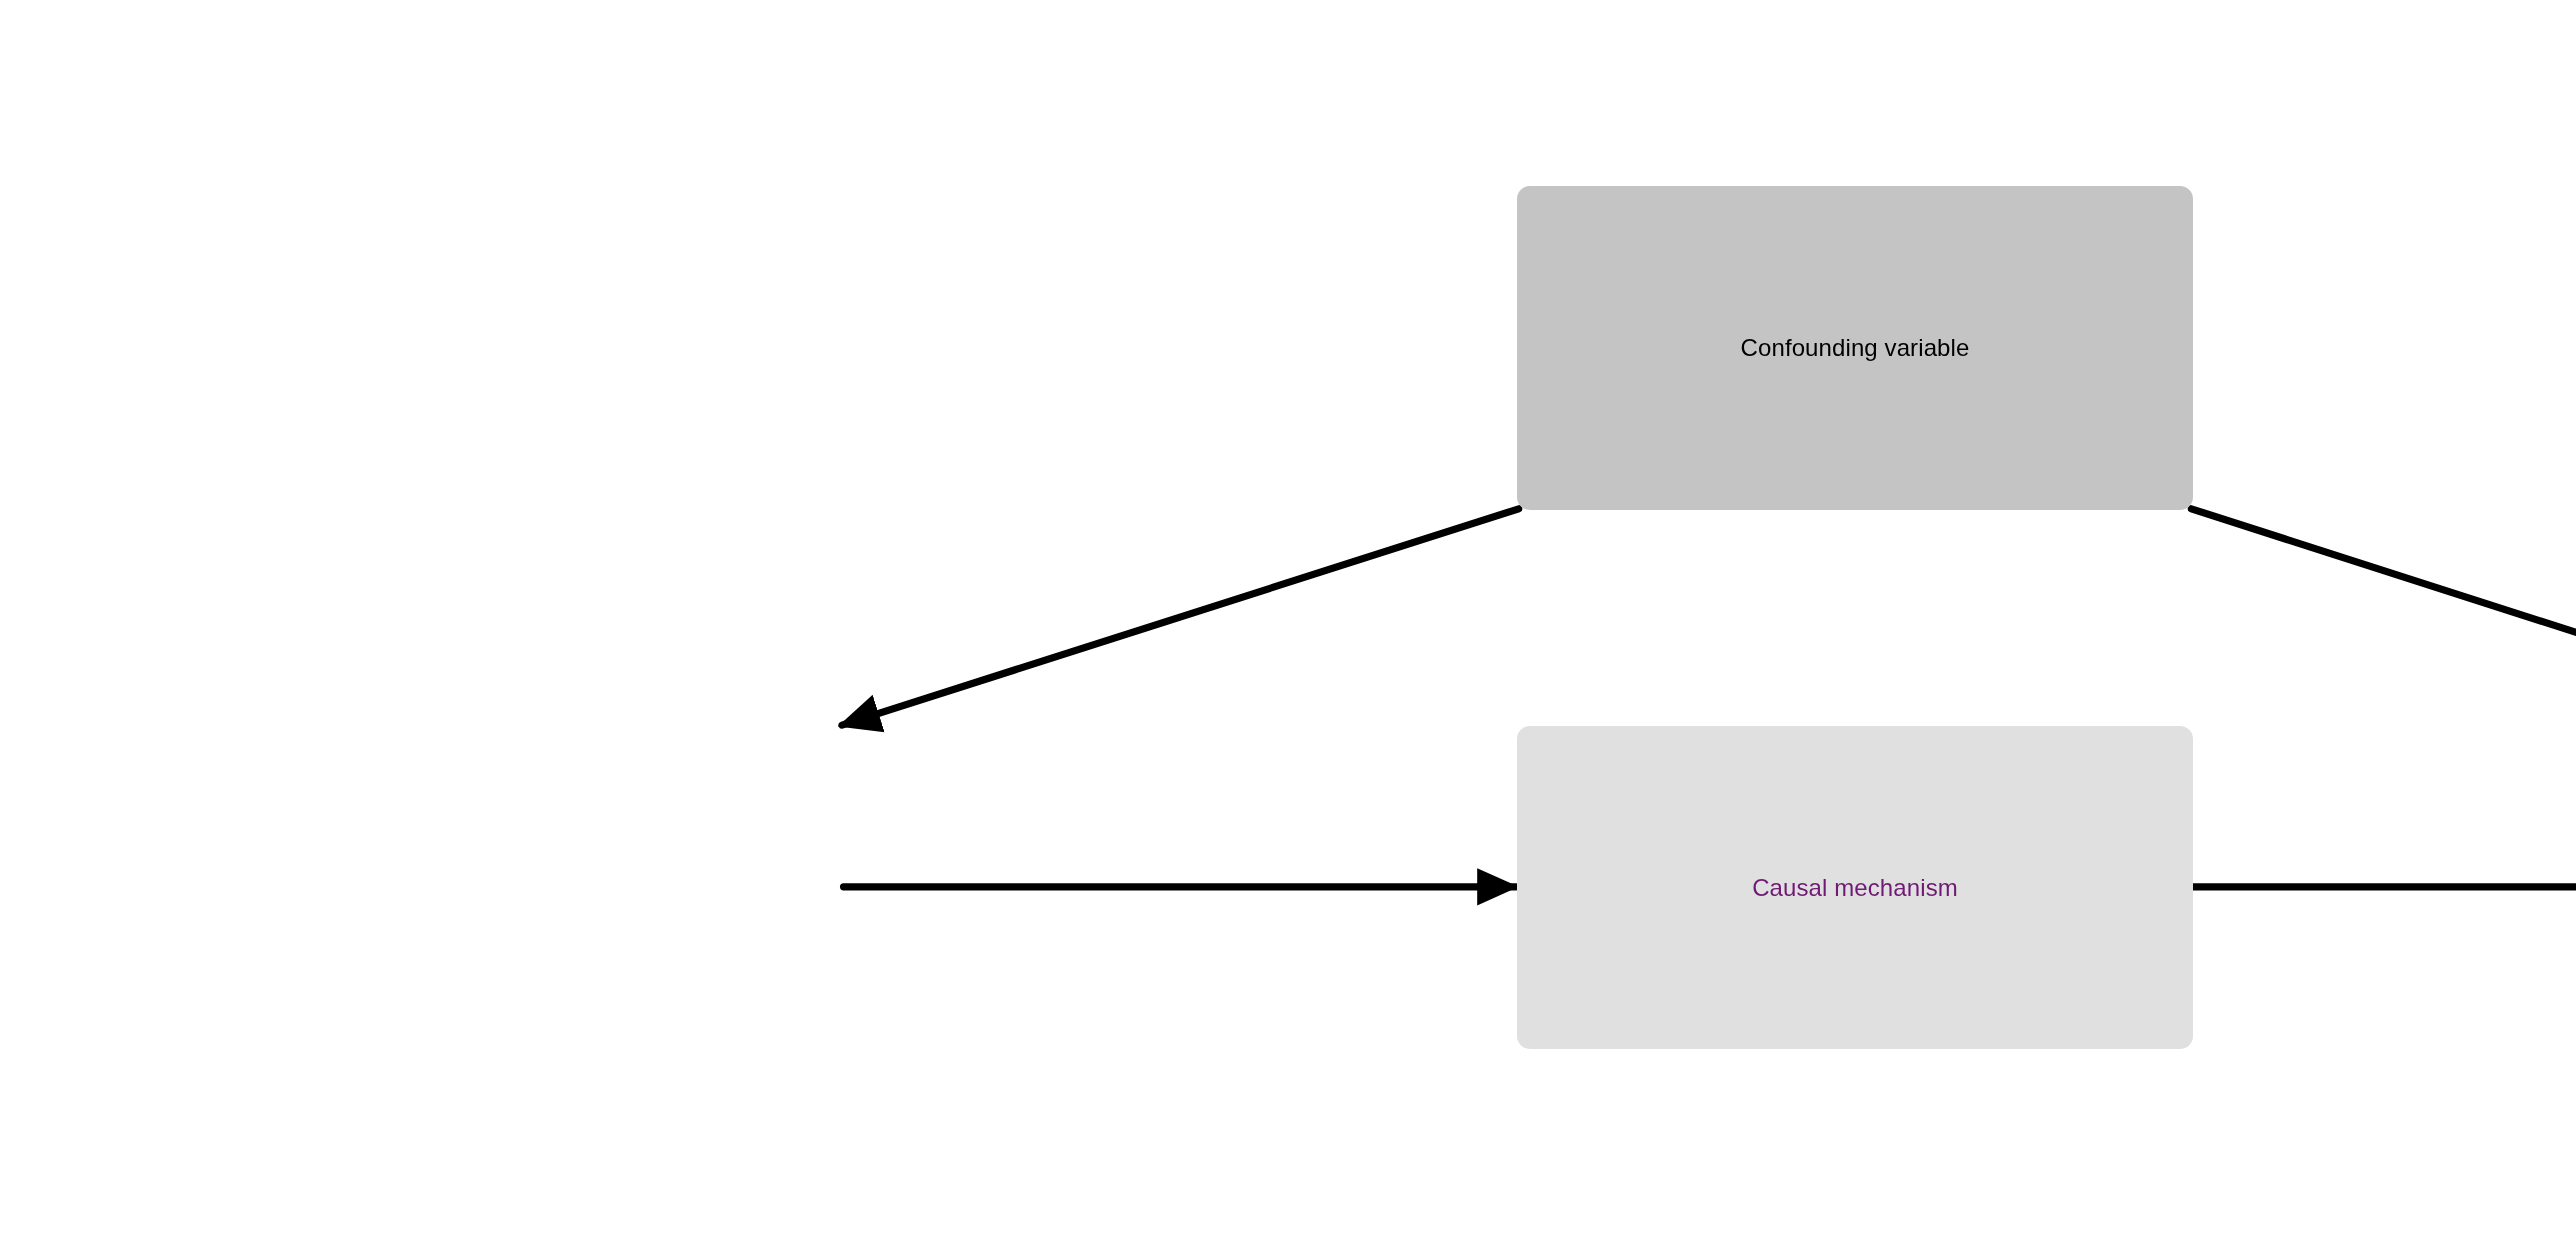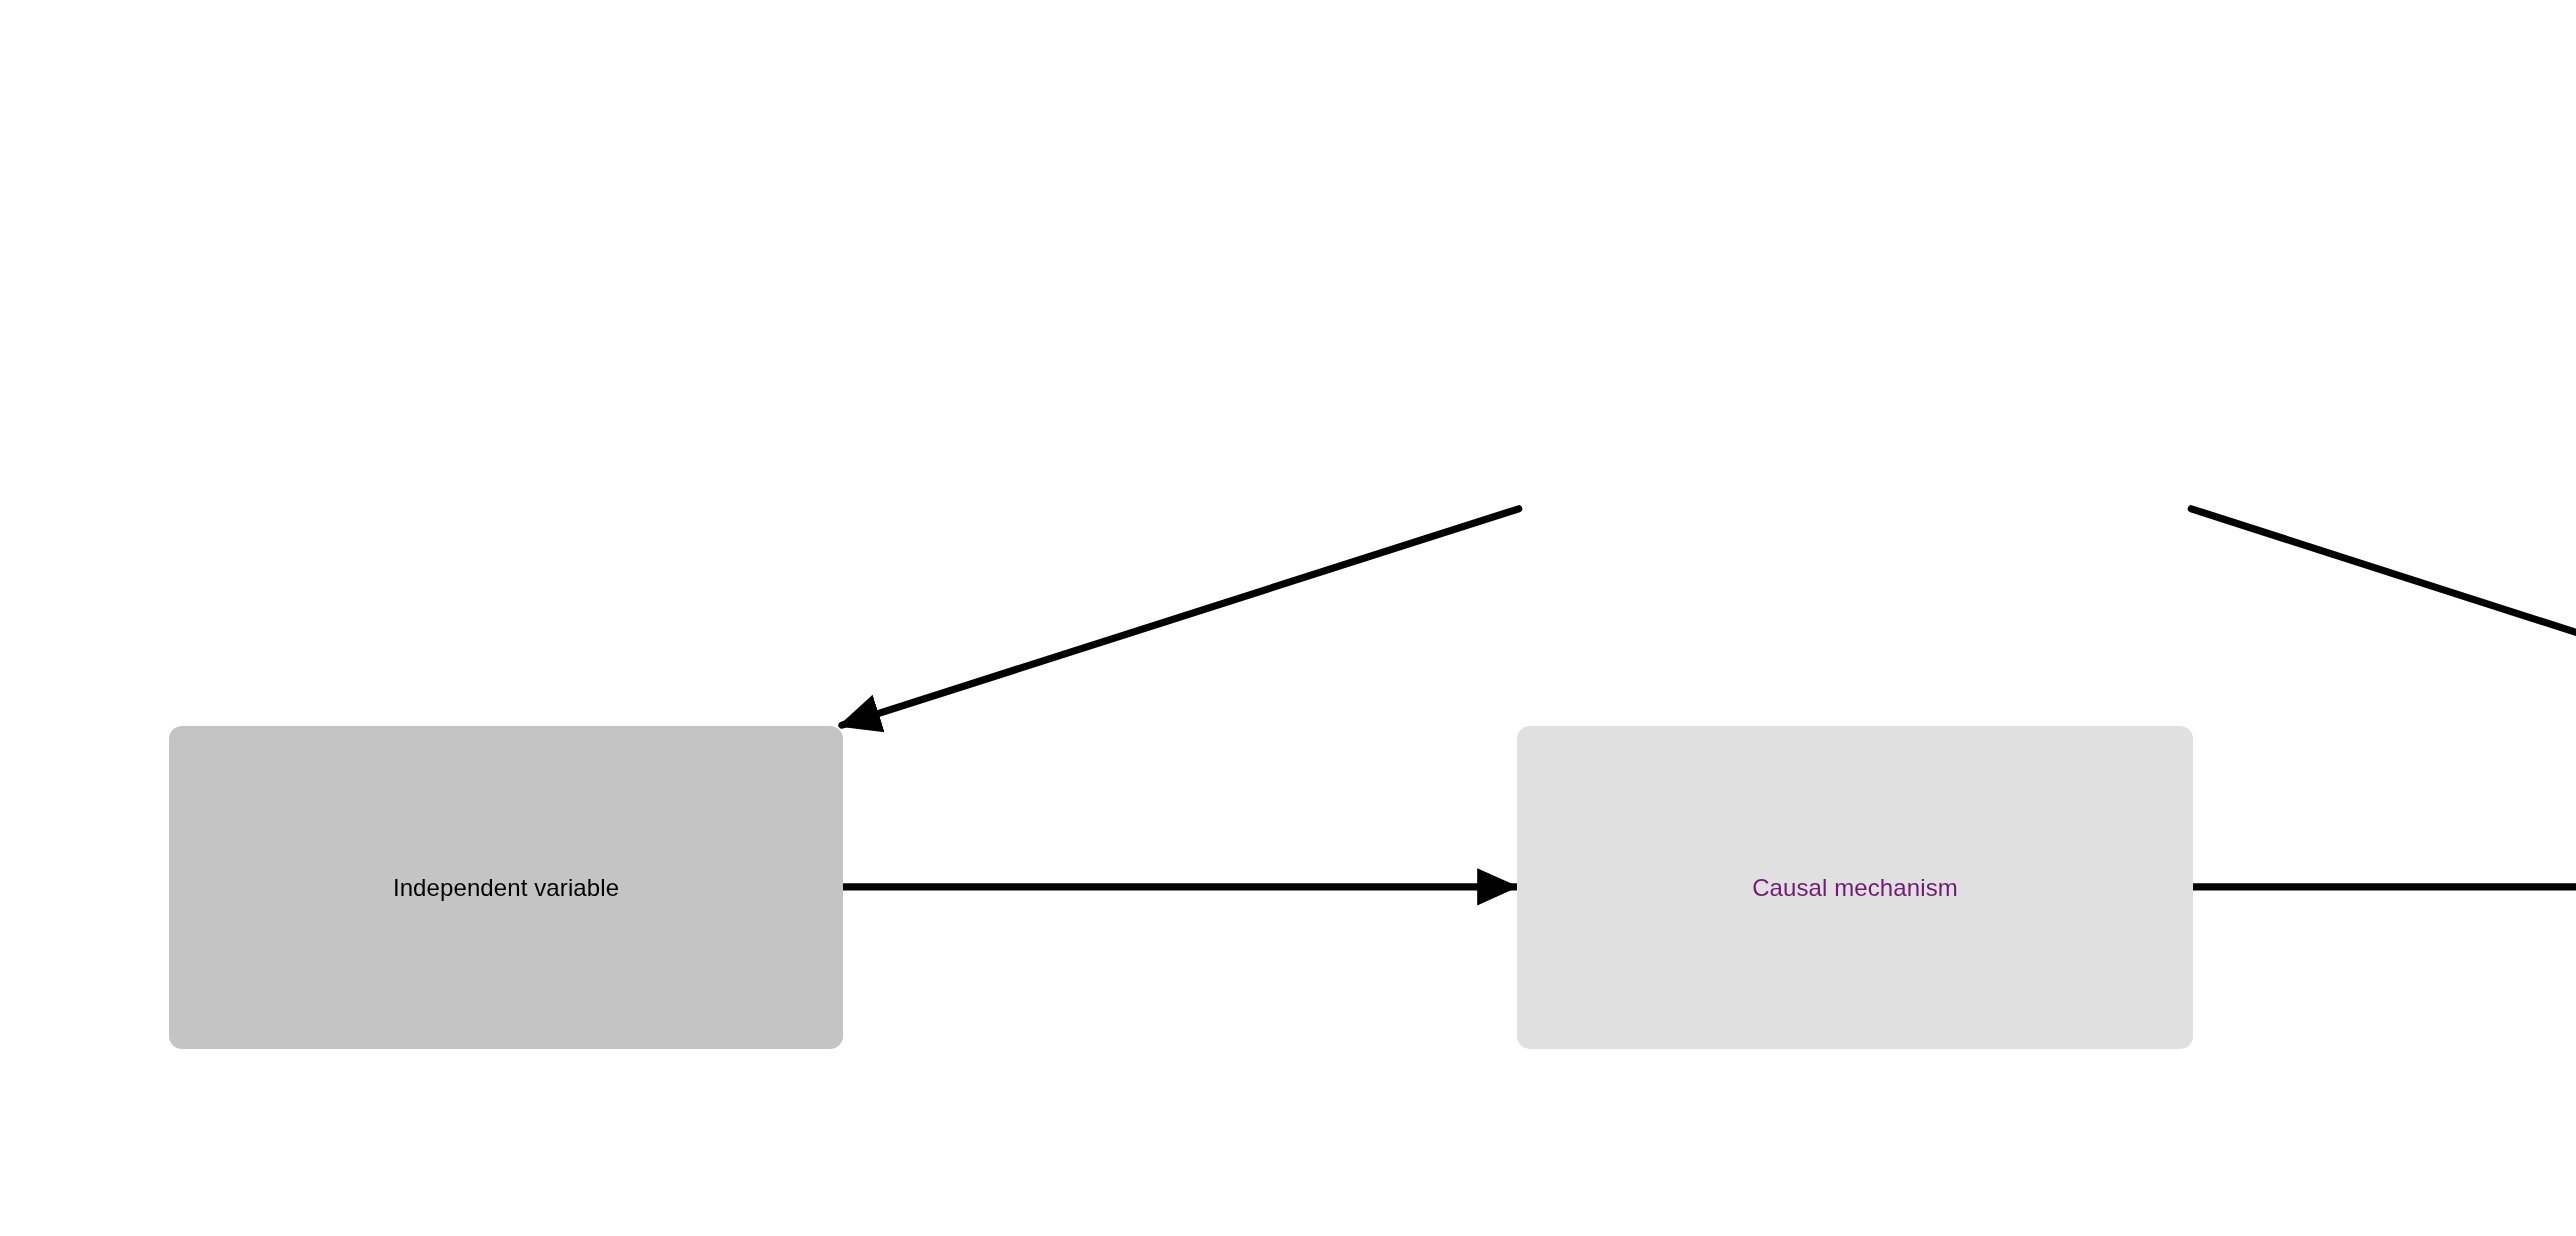--- a/index.html
+++ b/index.html
@@ -87,23 +87,23 @@
 
     <line id="edge-confounding-to-independent" stroke="#000000" stroke-width="14" stroke-linecap="round" marker-end="url(#arrow-head-diag-left)" x1="2948" y1="988" x2="1634" y2="1408"></line>
 
     <line id="edge-confounding-to-dependent" stroke="#000000" stroke-width="14" stroke-linecap="round" marker-end="url(#arrow-head-diag-right)" x1="4254" y1="988" x2="5562" y2="1408"></line>
 
     <line id="edge-independent-to-causal" stroke="#000000" stroke-width="14" stroke-linecap="round" marker-end="url(#arrow-head-horiz-1)" x1="1637" y1="1722" x2="2943" y2="1722"></line>
 
     <line id="edge-causal-to-dependent" stroke="#000000" stroke-width="14" stroke-linecap="round" marker-end="url(#arrow-head-horiz-2)" x1="4258" y1="1722" x2="5562" y2="1722"></line>
   </svg>
 
+  <div class="node" id="node-confounding" style="left: 1517px; top: 186px; width: 676px; height: 324px; background: rgb(196, 196, 196);">
+    <span class="node-label" style="color: rgb(0, 0, 0);">Confounding variable</span>
+  </div>
 
-  <div class="node" id="node-independent" style="left: 169px; top: 726px; width: 674px; height: 323px; background: rgb(196, 196, 196);">
-    <span class="node-label" style="color: rgb(0, 0, 0);">Independent variable</span>
-  </div>
 
   <div class="node" id="node-causal" style="left: 1517px; top: 726px; width: 676px; height: 323px; background: rgb(224, 224, 224);">
     <span class="node-label" style="color: #701a75;">Causal mechanism</span>
   </div>
 
 </div>
 
 
 </body></html>

